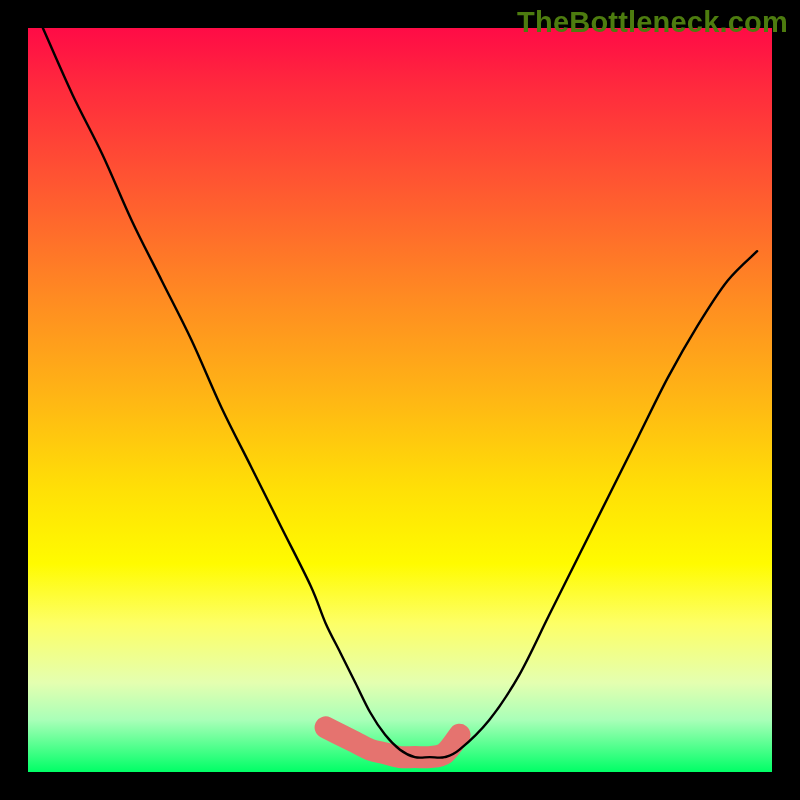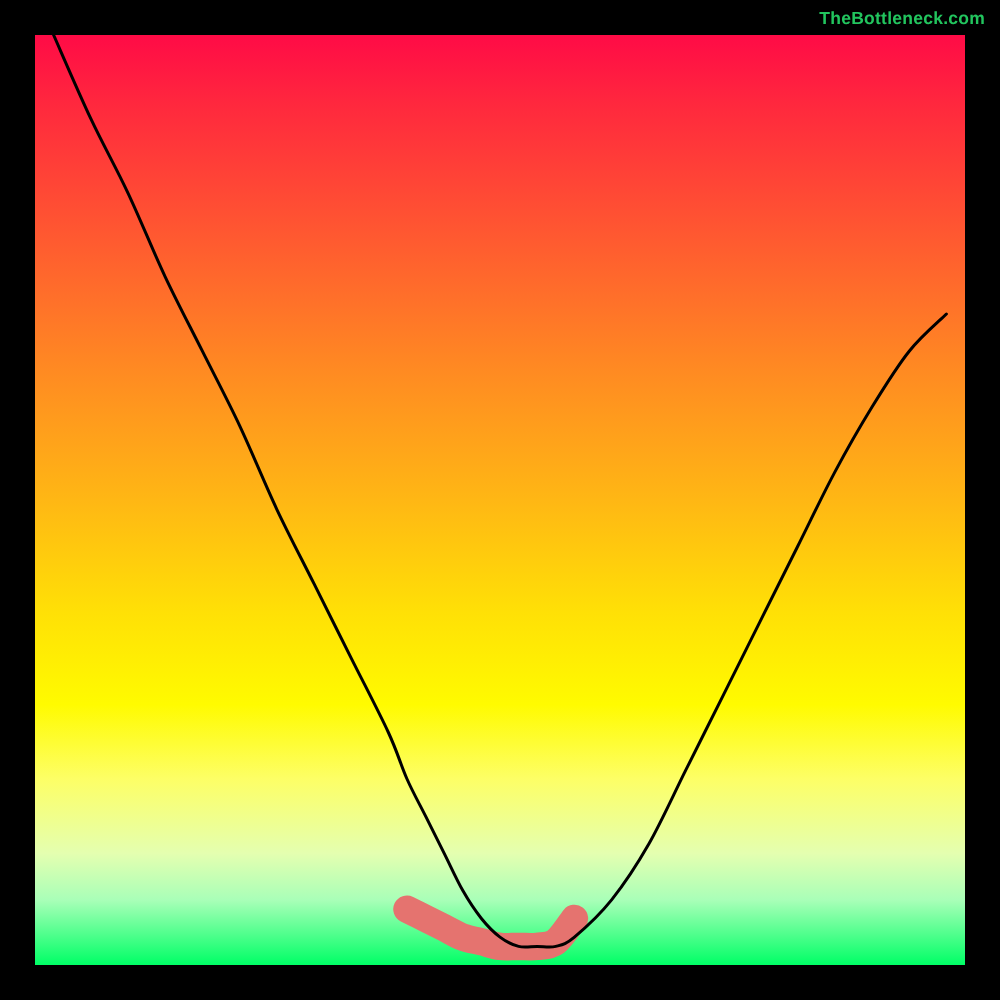--- a/index.html
+++ b/index.html
@@ -28,23 +28,23 @@
       #e4ffb0 88%,
       #a9ffb8 93%,
       #00ff66 100%
     );
   }
   .watermark {
     position: absolute;
     top: 6px;
     right: 12px;
     font-family: Arial, Helvetica, sans-serif;
-    font-size: 14px;
+    font-size: 29px;
     font-weight: 600;
-    color: #22c55e;
+    color: #4d7c0f;
     letter-spacing: 0.2px;
     user-select: none;
   }
   svg.curves {
     position: absolute;
     left: 0;
     top: 0;
     width: 744px;
     height: 744px;
   }

